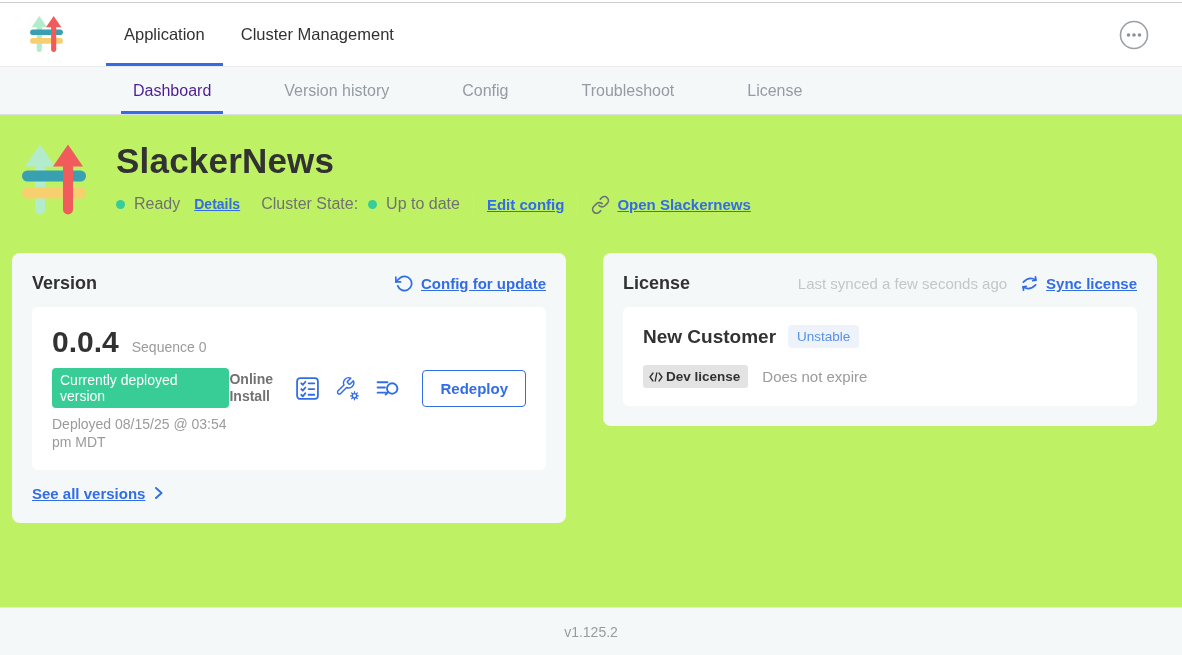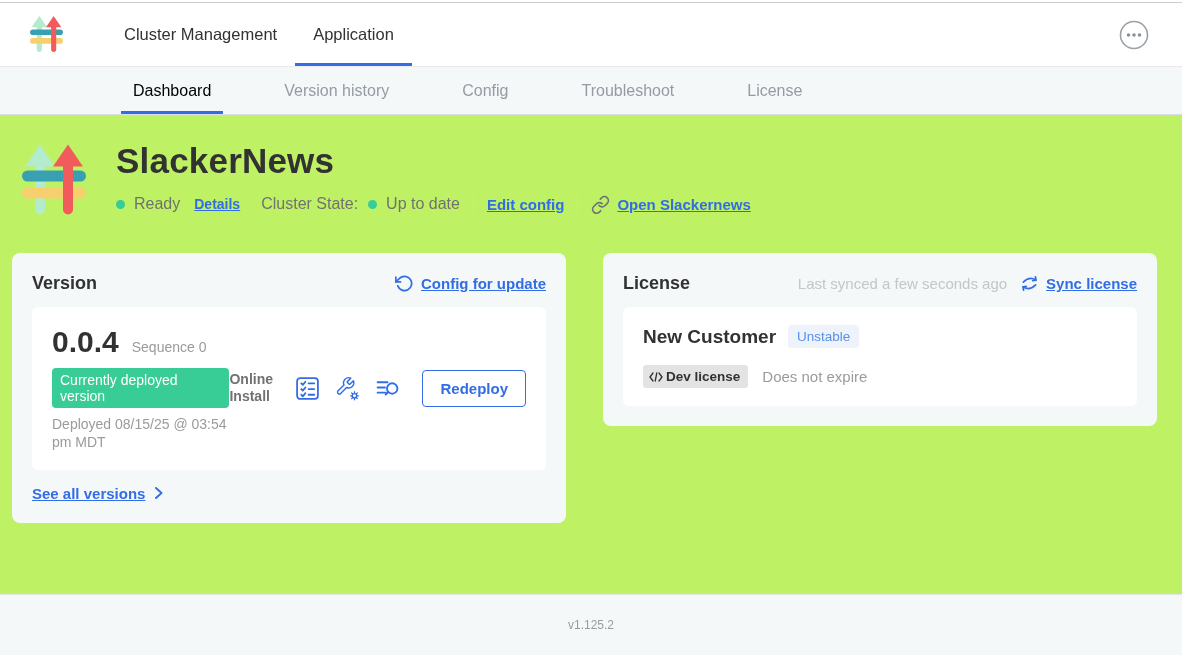--- a/index.html
+++ b/index.html
@@ -16,21 +16,21 @@
   .logo { align-self:center; width:34px; height:41px; margin-right:42px; }
   .header-tabs { display:flex; align-items:stretch; }
   .htab { display:flex; align-items:center; padding:0 18px; font-size:16.5px; color:#323232; cursor:pointer; position:relative; }
   .htab.active::after { content:""; position:absolute; left:0; right:0; bottom:0; height:3px; background:#326de6; }
   .header-right { margin-left:auto; display:flex; align-items:center; padding-right:32px; }
   .ellipsis-btn { background:none; border:none; cursor:pointer; width:32px; height:32px; padding:0; }
 
   
   .subnav { height:48px; flex:none; background:#f5f8f9; border-bottom:1px solid #dcdfe1; display:flex; align-items:stretch; padding-left:121px; }
   .snav-item { display:flex; align-items:center; padding:0 12px; margin-right:49px; font-size:16px; color:#949ba3; cursor:pointer; position:relative; }
-  .snav-item.active { color:#000000;align-items:center; }
+  .snav-item.active { color:#4c1d95;align-items:center; }
   .snav-item.active::after { content:""; position:absolute; left:0; right:0; bottom:0; height:3px; background:#326de6; }
 
   
   .main { flex:1; background:#bef264; padding:24px 0 0 12px; }
   .hero { display:flex; padding-left:10px; }
   .hero-icon { width:66px; height:83px; flex:none; }
   .hero-body { margin-left:28px; padding-top:2px; }
   .hero-body h1 { font-size:35px; font-weight:700; letter-spacing:.2px; }
   .status-row { display:flex; align-items:center; margin-top:12px; }
   .dot { width:9px; height:9px; border-radius:50%; background:#38cc97; flex:none; }
@@ -66,21 +66,21 @@
   .lh-right { display:flex; align-items:center; gap:13px; }
   .synced { font-size:15px; color:#c3c7ca; }
   .cust-row { display:flex; align-items:center; }
   .cust { font-size:19px; font-weight:700; color:#323232; }
   .badge-channel { margin-left:12px; background:#eef2fa; color:#5791e8; font-size:13.5px; padding:4px 9px; border-radius:4px; }
   .lic-row { display:flex; align-items:center; margin-top:17px; }
   .badge-dev { background:#e3e3e3; color:#323232; font-size:13.5px; font-weight:700; padding:4px 8px 4px 6px; border-radius:3px; display:inline-flex; align-items:center; gap:3px; }
   .expiry { font-size:15px; color:#9b9b9b; margin-left:14px; }
 
   
-  .footer { flex:none; height:61px; background:#f5f8f9; border-top:1px solid #e3e7e9; display:flex; align-items:center; justify-content:center; font-size:12px; color:#9b9b9b; }
+  .footer { flex:none; height:48px; background:#f5f8f9; border-top:1px solid #e3e7e9; display:flex; align-items:center; justify-content:center; font-size:14px; color:#9b9b9b; }
 
   svg { display:block; }
 </style>
 </head>
 <body>
 
 <div class="top-strip"></div>
 
 <header class="header">
   <div class="logo">
@@ -89,25 +89,25 @@
         <polygon points="3,26 18,4 33,26" fill="#b3ebcd"></polygon>
         <rect x="13" y="20" width="10" height="54" rx="5" fill="#b3ebcd"></rect>
         <rect x="0" y="30" width="64" height="11" rx="5.5" fill="#38a0b0"></rect>
         <rect x="0" y="47" width="64" height="11" rx="5.5" fill="#f8cf6e"></rect>
         <polygon points="31,26 46,4 61,26" fill="#f15b5b"></polygon>
         <rect x="41" y="20" width="10" height="54" rx="5" fill="#f15b5b"></rect>
       </g>
     </svg>
   </div>
   <nav class="header-tabs">
+    <div class="htab active">
+      <span>Application</span>
+    </div>
     <div class="htab">
       <span>Cluster Management</span>
-    </div>
-    <div class="htab active">
-      <span>Application</span>
     </div>
   </nav>
   <div class="header-right">
     <button class="ellipsis-btn" aria-label="menu">
       <svg viewBox="0 0 32 32" width="32" height="32">
         <circle cx="16" cy="16" r="13.5" fill="none" stroke="#9aa0a5" stroke-width="1.6"></circle>
         <circle cx="10.5" cy="16" r="1.8" fill="#8b9196"></circle>
         <circle cx="16" cy="16" r="1.8" fill="#8b9196"></circle>
         <circle cx="21.5" cy="16" r="1.8" fill="#8b9196"></circle>
       </svg>

